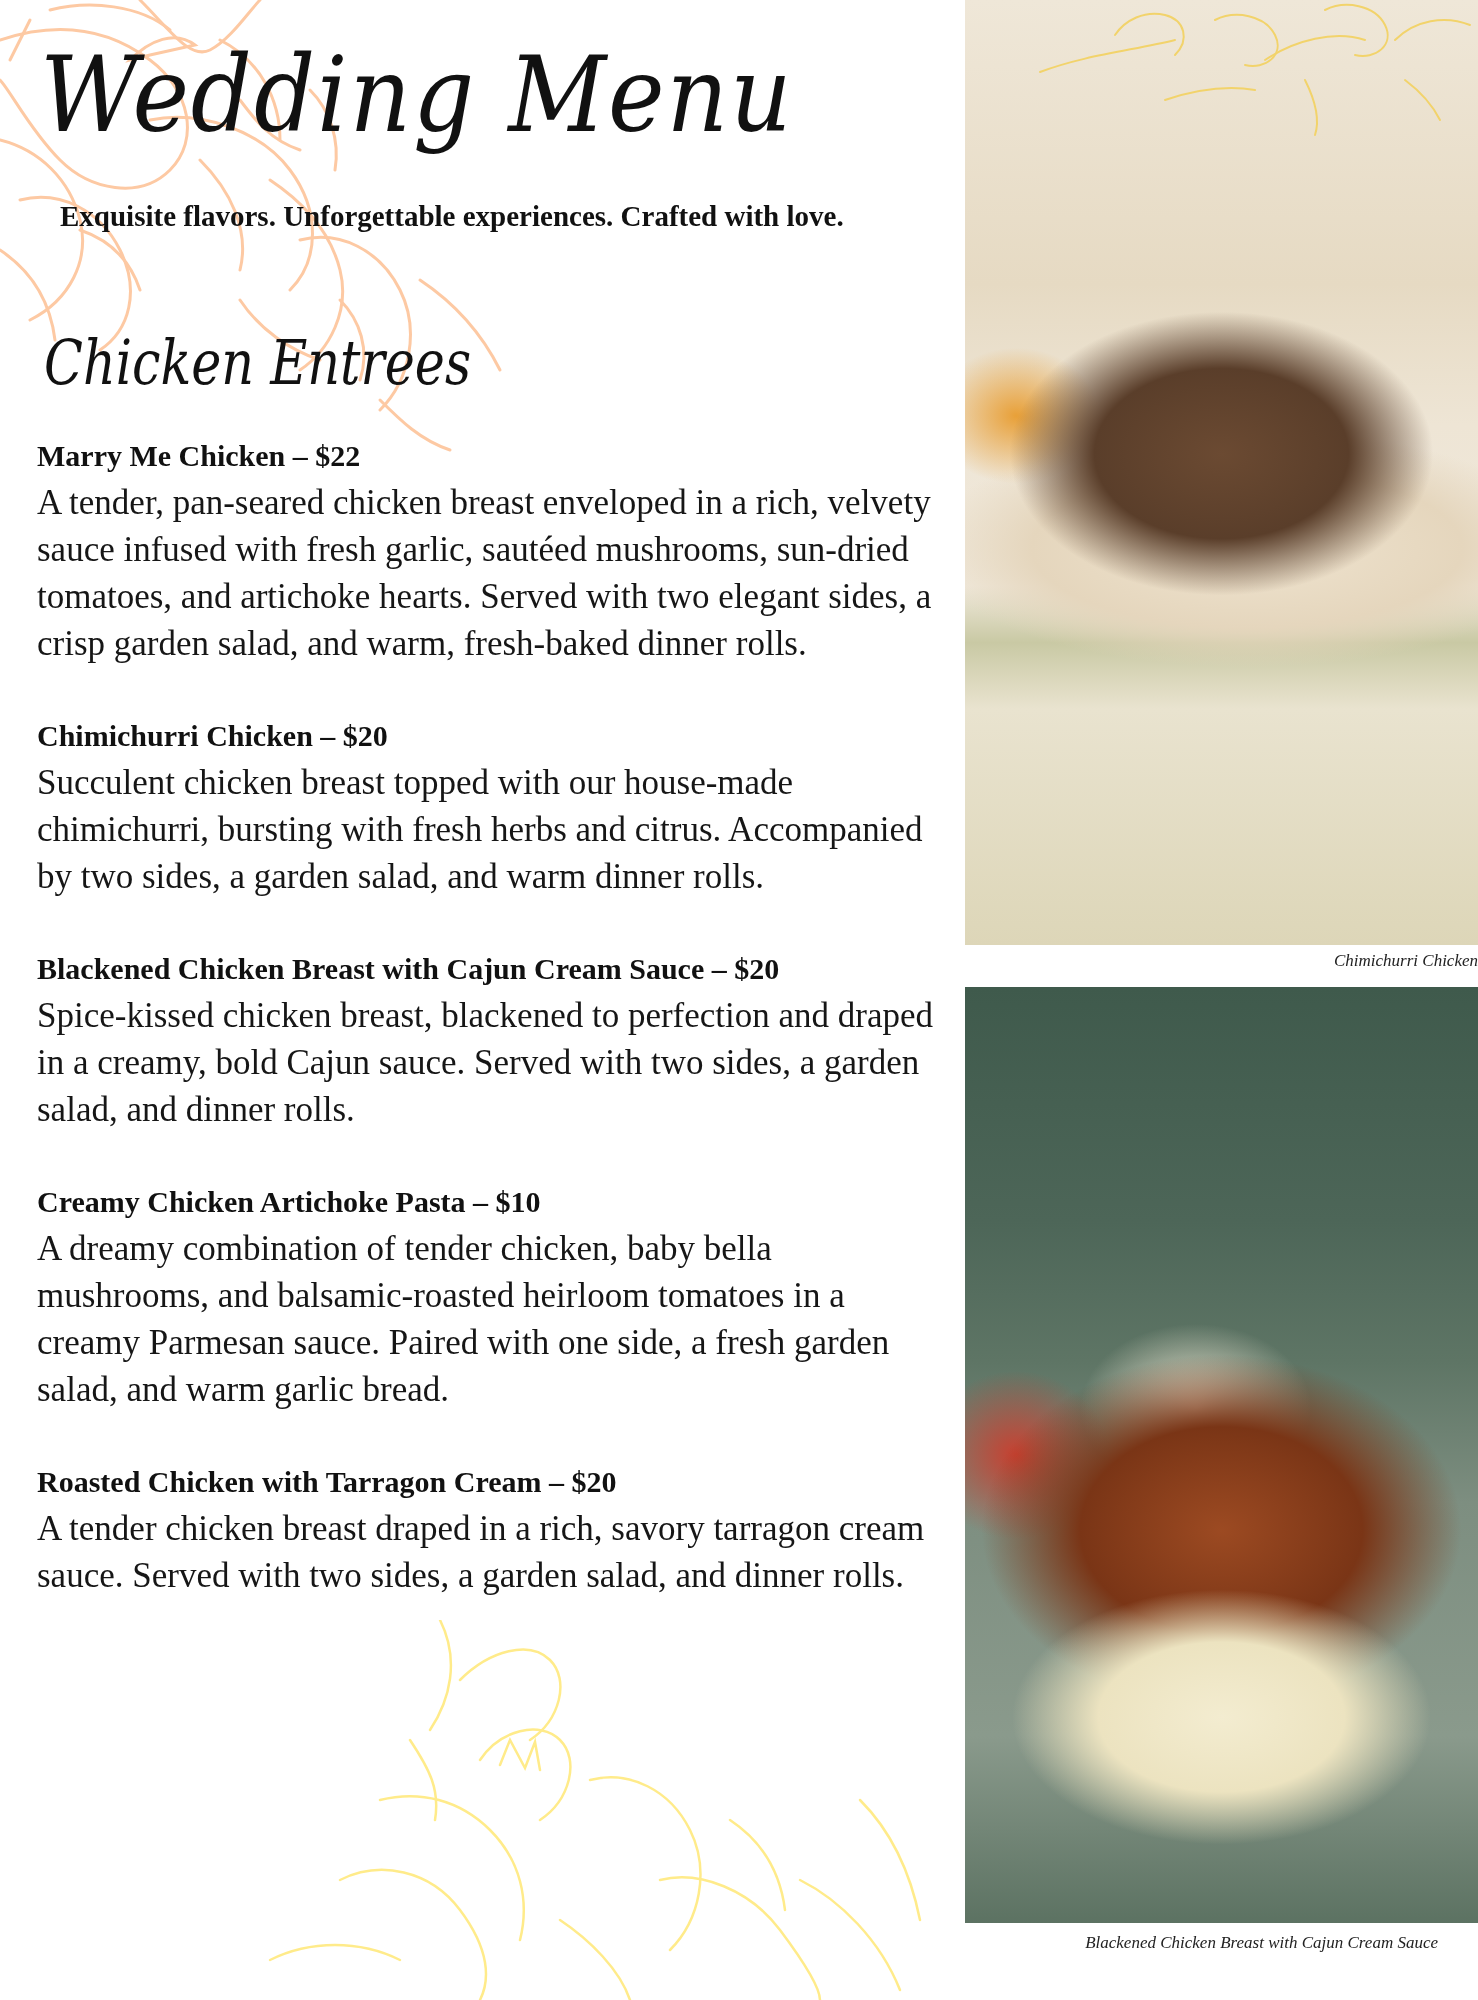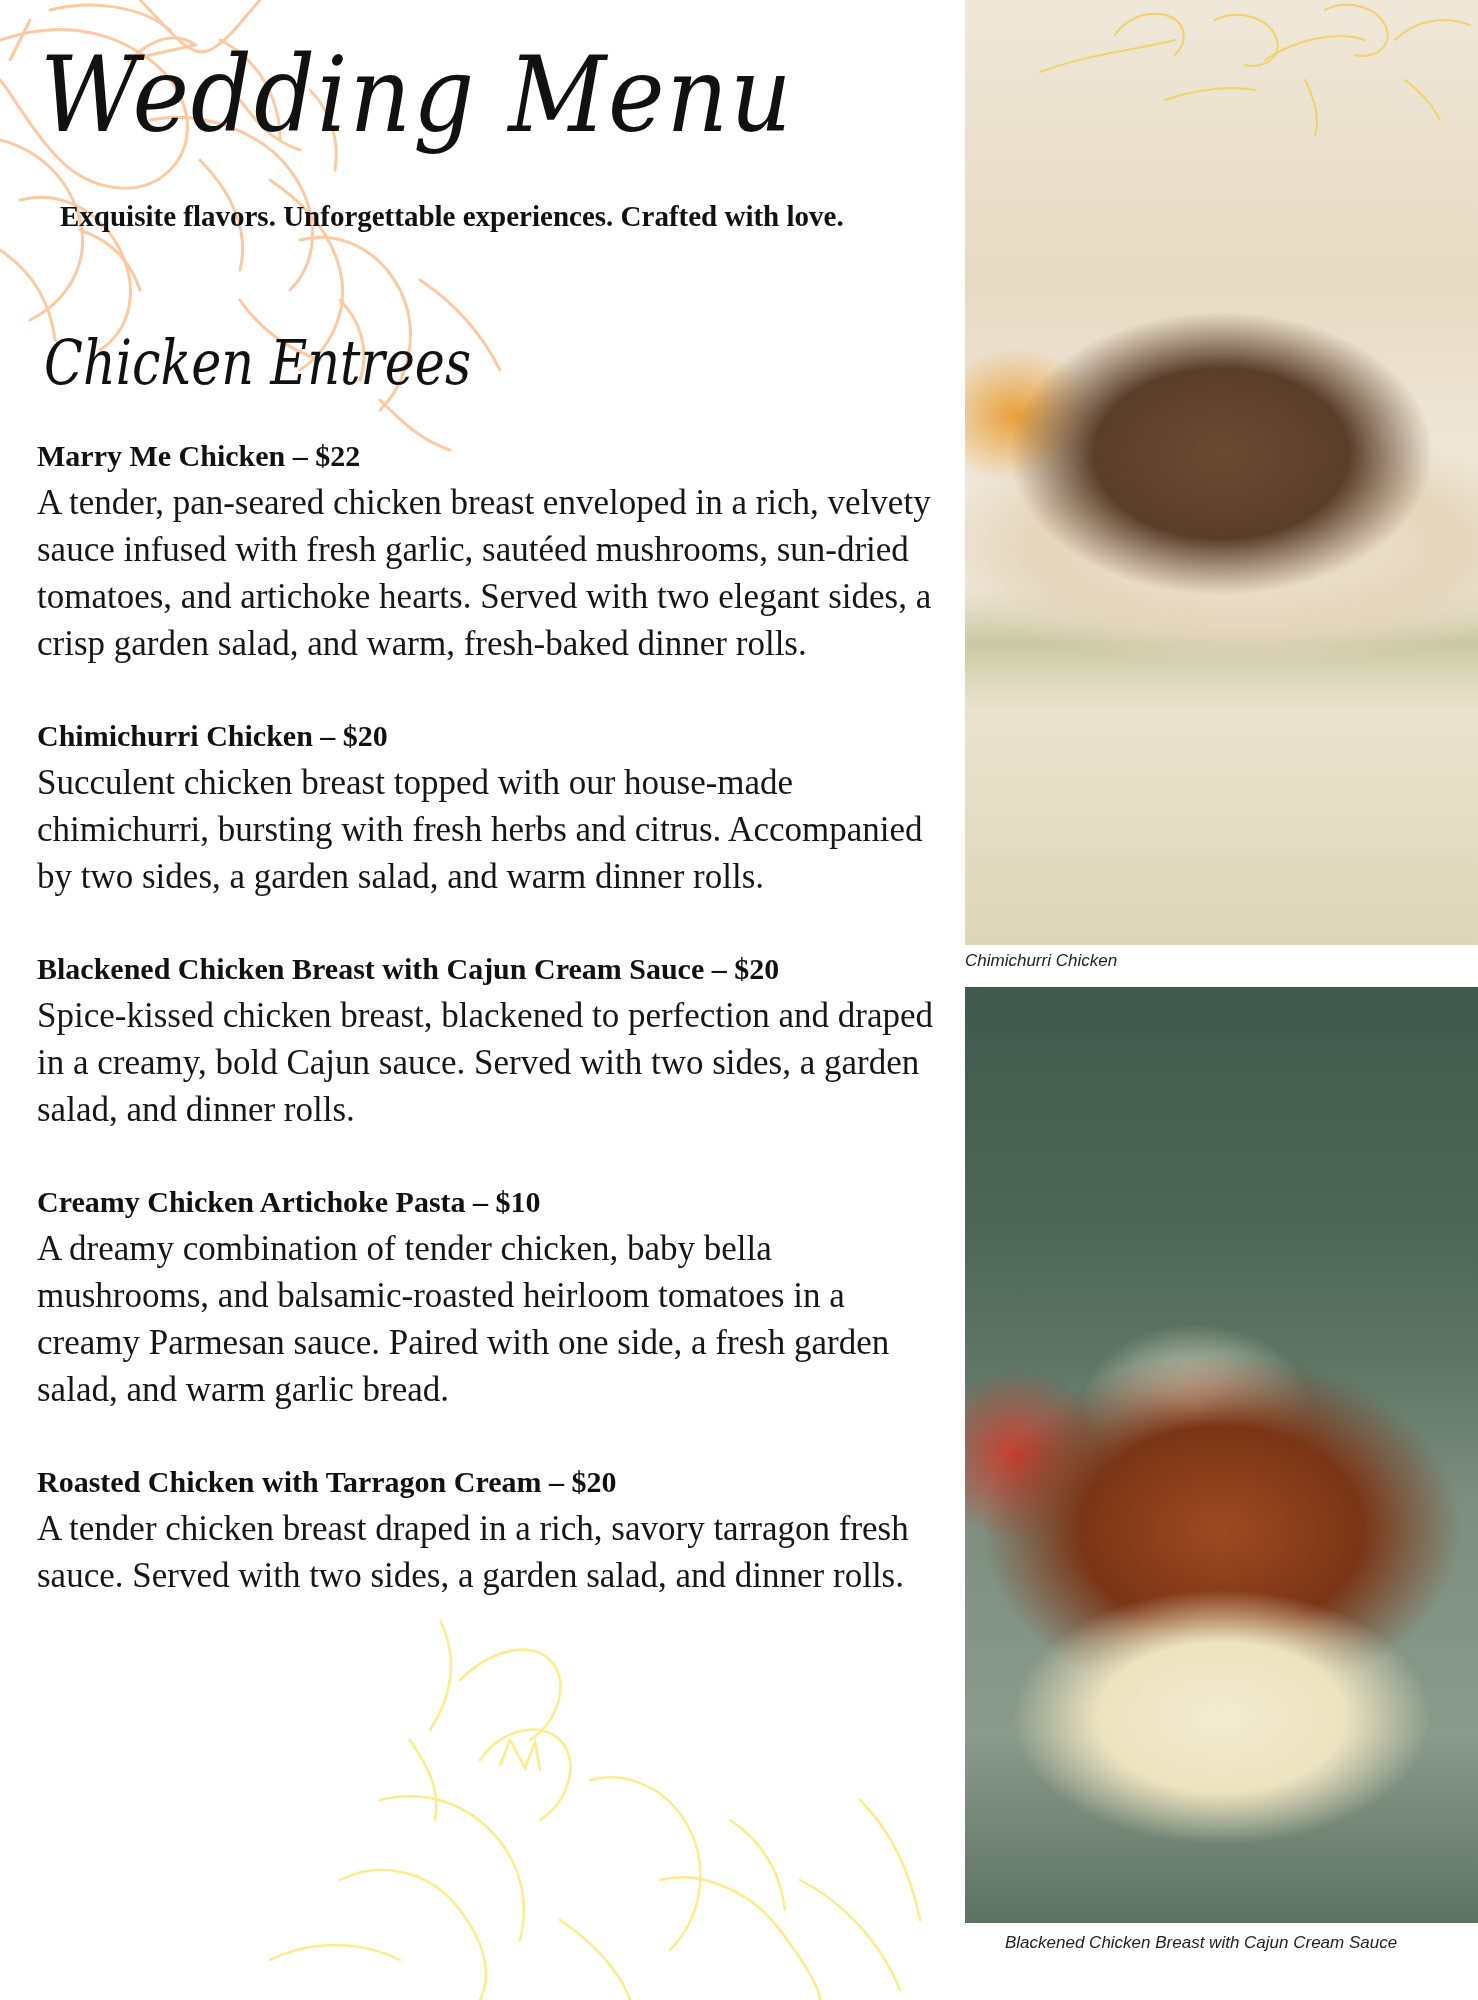--- a/index.html
+++ b/index.html
@@ -50,22 +50,22 @@
   }
   .photo-2 { top: 987px; height: 936px;
     background:
       radial-gradient(ellipse 48% 16% at 50% 78%, #f3ecd0 0%, #ece3c0 50%, rgba(236,227,192,0) 85%),
       radial-gradient(ellipse 55% 22% at 50% 58%, #9c4a22 0%, #7a3516 50%, rgba(122,53,22,0) 85%),
       radial-gradient(ellipse 20% 10% at 10% 50%, #c84030 0%, rgba(200,64,48,0) 90%),
       radial-gradient(ellipse 25% 10% at 45% 45%, #f2ecd8 0%, rgba(242,236,216,0) 90%),
       linear-gradient(180deg, #3f5a4c 0%, #4d6658 25%, #5e7565 40%, #7d8e80 55%, #8a9a8c 80%, #5c7262 100%);
   }
   .caption {
-    position: absolute; left: 0; width: 513px; text-align: left;
-    font-family: Liberation Sans, sans-serif; font-style: italic;
+    position: absolute; left: 0; width: 513px; text-align: right;
+    font-family: Liberation Serif, serif; font-style: italic;
     font-size: 17px; line-height: 26px; color: #222;
   }
   .caption-1 { top: 948px; }
   .caption-2 { top: 1930px; padding: 0 40px; box-sizing: border-box; }
 </style>
 </head>
 <body>
 
 <svg class="floral" style="left:0;top:0;" width="560" height="460" viewBox="0 0 560 460">
   <g fill="none" stroke="#FDC9A3" stroke-width="3" stroke-linecap="round">
@@ -128,21 +128,21 @@
     <div class="entry">
       <div class="entry-title">Blackened Chicken Breast with Cajun Cream Sauce – $20</div>
       <div class="entry-desc">Spice-kissed chicken breast, blackened to perfection and draped in a creamy, bold Cajun sauce. Served with two sides, a garden salad, and dinner rolls.</div>
     </div>
     <div class="entry">
       <div class="entry-title">Creamy Chicken Artichoke Pasta – $10</div>
       <div class="entry-desc">A dreamy combination of tender chicken, baby bella mushrooms, and balsamic-roasted heirloom tomatoes in a creamy Parmesan sauce. Paired with one side, a fresh garden salad, and warm garlic bread.</div>
     </div>
     <div class="entry">
       <div class="entry-title">Roasted Chicken with Tarragon Cream – $20</div>
-      <div class="entry-desc">A tender chicken breast draped in a rich, savory tarragon fresh sauce. Served with two sides, a garden salad, and dinner rolls.</div>
+      <div class="entry-desc">A tender chicken breast draped in a rich, savory tarragon cream sauce. Served with two sides, a garden salad, and dinner rolls.</div>
     </div>
   </div>
 </div>
 
 <div class="right-col">
   <div class="photo photo-1">
     <svg width="513" height="150" viewBox="0 0 513 150" style="position:absolute;left:0;top:0;">
       <g fill="none" stroke="#F2D36B" stroke-width="2" stroke-linecap="round">
         <path d="M75 72 C120 55 170 50 210 40"></path>
         <path d="M150 35 C160 20 180 10 200 15 C220 20 225 40 210 55"></path>

